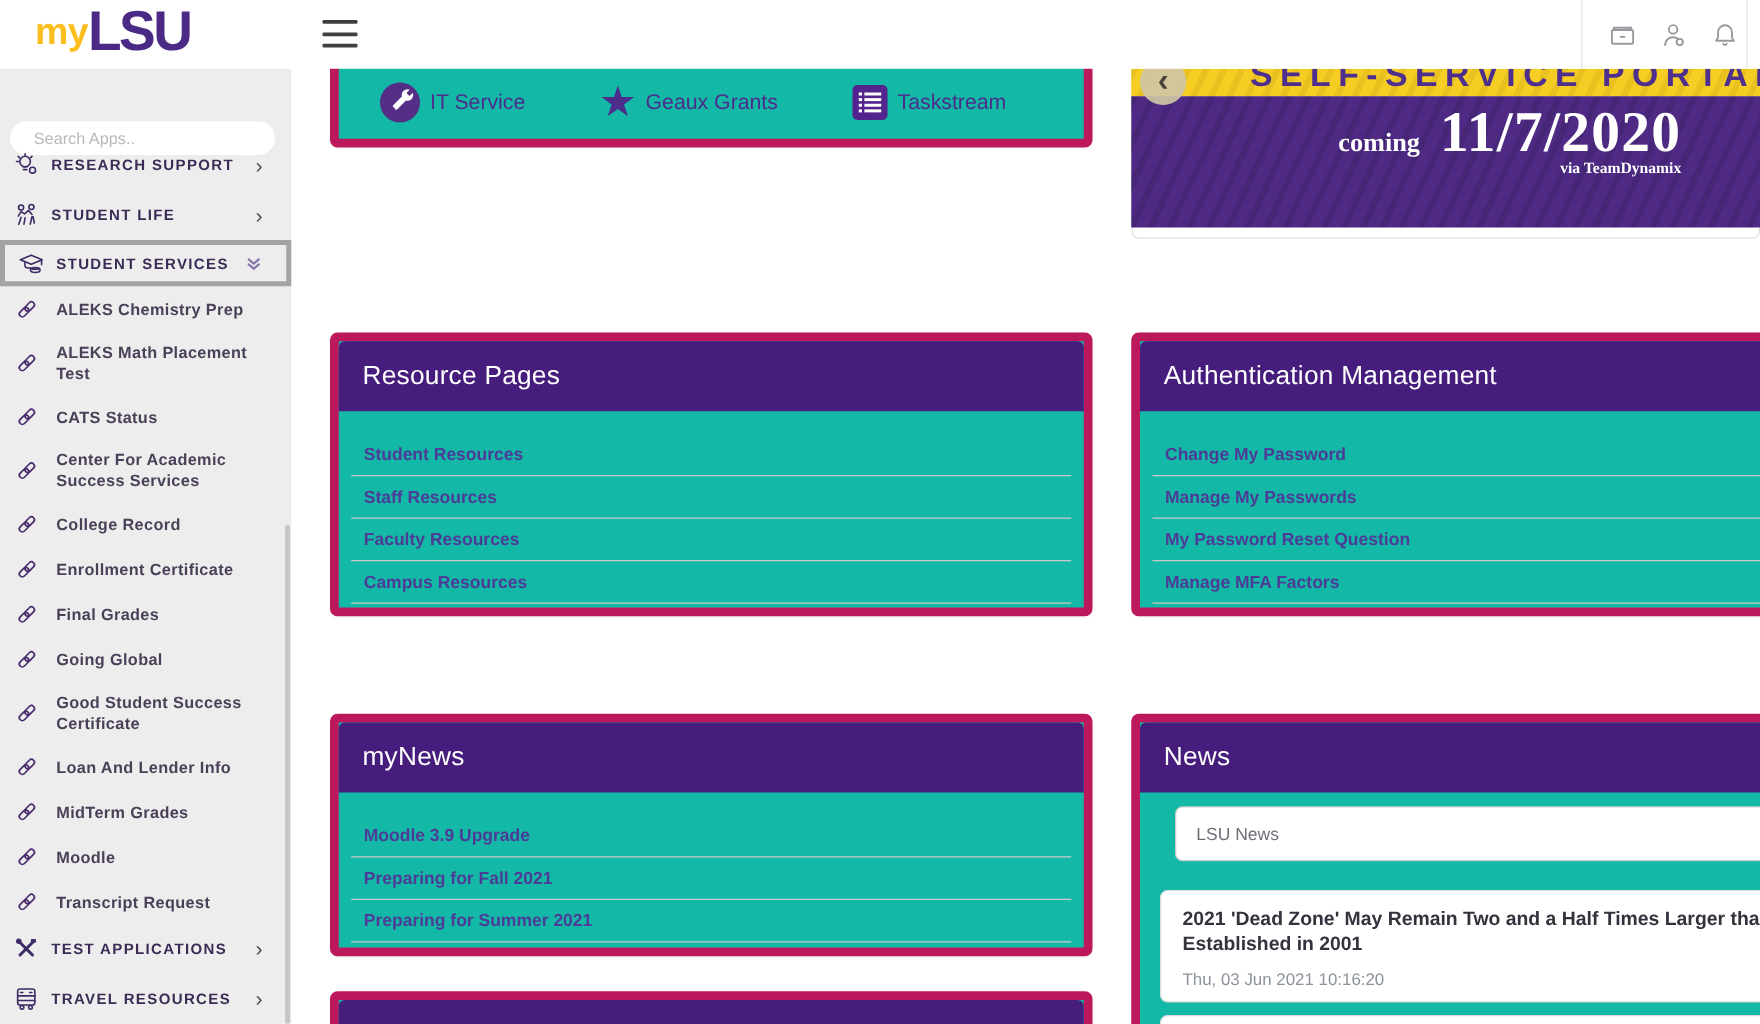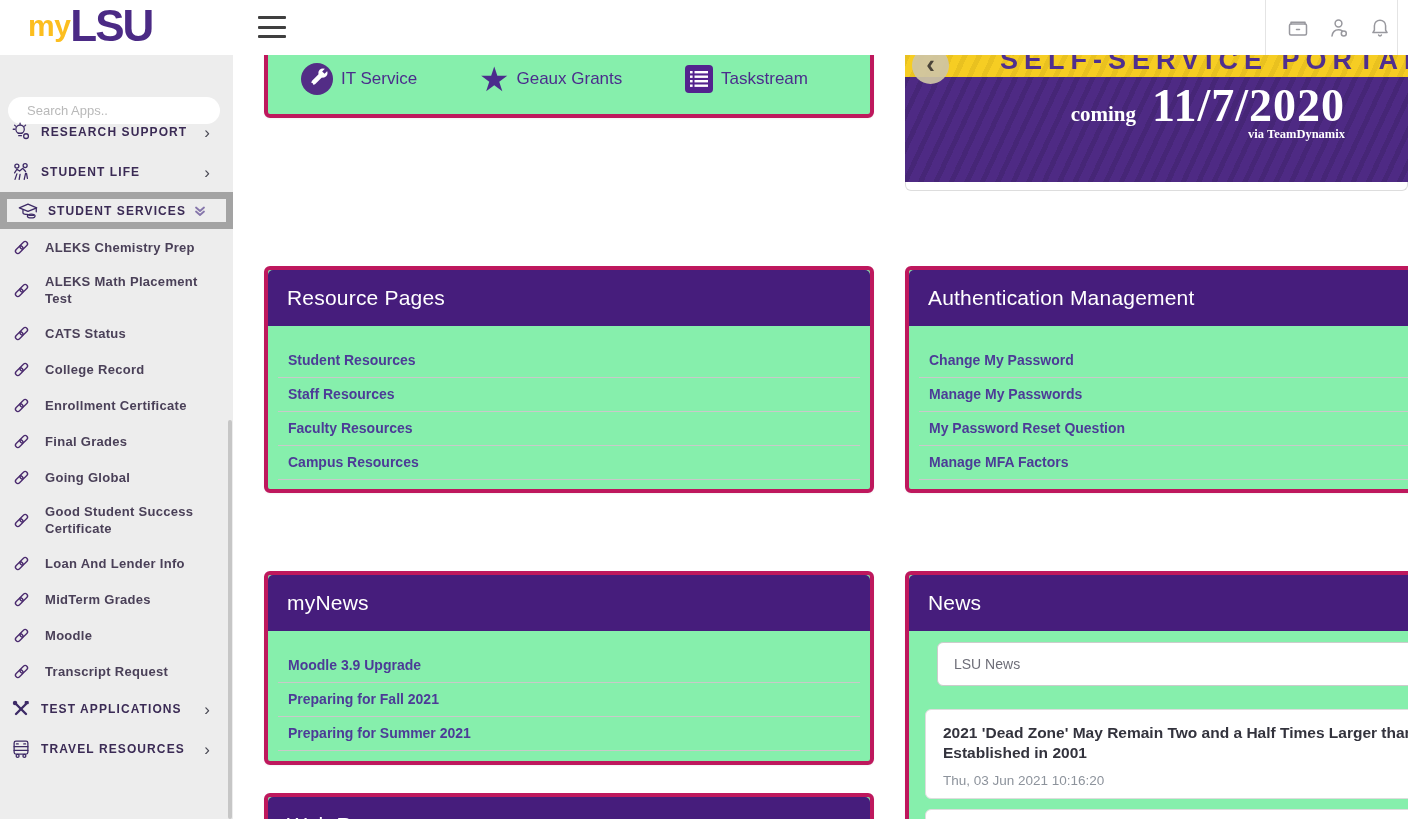--- a/index.html
+++ b/index.html
@@ -17,38 +17,38 @@
   .hdr-icons { position:absolute; right:15px; top:0; height:55px; display:flex; align-items:center; gap:15px; }
   .hdr-icon { width:26px; height:26px; color:#98989e; cursor:pointer; display:flex; align-items:center; justify-content:center; }
   .hdr-icon svg { width:24px; height:24px; stroke:currentColor; fill:none; stroke-width:1.5; stroke-linecap:round; stroke-linejoin:round; }
 
   
   .sidebar { position:absolute; left:0; top:55px; width:233px; height:764px; background:#ededed; z-index:10; }
   .search-pill { position:absolute; left:8px; top:30px; width:212px; height:27px; border:none; border-radius:14px; background:#fff; padding:0 12px 0 19px; font-size:13px; color:#555; outline:none; font-family:"Liberation Sans",sans-serif;margin-top:12px; }
   .search-pill::placeholder { color:#b9b9b9; }
   .nav { position:absolute; left:0; top:57px; width:233px; }
   .nav-group { height:40px; display:flex; align-items:center; padding:0 10px; cursor:pointer; }
-  .nav-group.active { height:37px; border:7px solid #a3a3a3; }
+  .nav-group.active { height:37px; border:4px solid #a3a3a3; }
   .nav-group .glabel { font-size:12px; font-weight:700; letter-spacing:1.1px; color:#3b2b55; margin-left:9px; flex:1; }
   .nav-group .chev { color:#4a4a55; font-size:17px; line-height:1; margin-right:13px; }
   .gicon { width:22px; height:22px; color:#3d2a66; flex:0 0 22px; }
   .gicon svg { width:22px; height:22px; stroke:currentColor; fill:none; stroke-width:1.4; stroke-linecap:round; stroke-linejoin:round; }
   .gicon svg .fill { fill:currentColor; stroke:none; }
   .nav-item { display:flex; align-items:center; height:36px; padding:0 10px 0 12px; cursor:pointer; }
   .nav-item.two-line { height:50px; }
   .nav-item .licon { width:19px; height:19px; color:#4a2a6e; flex:0 0 19px; }
   .nav-item .licon svg { width:19px; height:19px; stroke:currentColor; fill:none; stroke-width:1.7; }
   .nav-item .ilabel { margin-left:14px; font-size:13px; font-weight:700; color:#4a4058; letter-spacing:.3px; line-height:17px; max-width:172px; }
   .chev-dd { width:16px; height:16px; margin-right:8px; }
   .chev-dd svg { width:16px; height:16px; stroke:#8676ab; fill:none; stroke-width:1.8; stroke-linecap:round; stroke-linejoin:round; }
   .sb-scrollthumb { position:absolute; right:1px; top:365px; width:4px; height:399px; background:#c6c6c6; border-radius:2px; }
 
   
   .main { position:absolute; left:0; top:0; width:1408px; height:819px; }
-  .card { position:absolute; background:#86efac; border:4px solid #be185d; border-radius:6px; box-shadow:0 1px 2px rgba(0,0,0,.05); }
+  .card { position:absolute; background:#14b8a6; border:7px solid #be185d; border-radius:6px; box-shadow:0 1px 2px rgba(0,0,0,.05); }
   .card-header { height:56px; background:#461d7c; color:#fff; font-size:21px; display:flex; align-items:center; padding:0 19px; border-radius:5px 5px 0 0; letter-spacing:.2px; }
   .card-body { padding:18px 8px 8px 8px; }
   .card-link { margin:0 2px; padding:8px 10px 9px 10px; border-bottom:1px solid #c9c9c9; font-size:14px; font-weight:700; color:#4c3b97; cursor:pointer; }
 
   
   .quick-card { left:264px; top:30px; width:610px; height:88px; border-radius:6px; z-index:1; }
   .quick-row { position:absolute; left:0; top:28px; width:100%; display:flex; align-items:center; padding:0 62px 0 32px; justify-content:space-between; }
   .app { display:flex; align-items:center; gap:7px; cursor:pointer; }
   .app-label { font-size:17px; color:#4b2d8c; font-weight:500; }
   .badge-circle { width:34px; height:34px; }
@@ -199,20 +199,31 @@
             <svg viewBox="0 0 24 24">
               <g transform="rotate(-45 12 12)">
                 <rect x="2.5" y="9" width="11" height="6" rx="3"></rect>
                 <rect x="10.5" y="9" width="11" height="6" rx="3"></rect>
               </g>
             </svg>
           </span>
           <span class="ilabel">CATS Status</span>
         </div>
 
+        <div class="nav-item two-line">
+          <span class="licon">
+            <svg viewBox="0 0 24 24">
+              <g transform="rotate(-45 12 12)">
+                <rect x="2.5" y="9" width="11" height="6" rx="3"></rect>
+                <rect x="10.5" y="9" width="11" height="6" rx="3"></rect>
+              </g>
+            </svg>
+          </span>
+          <span class="ilabel">Center For Academic Success Services</span>
+        </div>
 
         <div class="nav-item">
           <span class="licon">
             <svg viewBox="0 0 24 24">
               <g transform="rotate(-45 12 12)">
                 <rect x="2.5" y="9" width="11" height="6" rx="3"></rect>
                 <rect x="10.5" y="9" width="11" height="6" rx="3"></rect>
               </g>
             </svg>
           </span>

